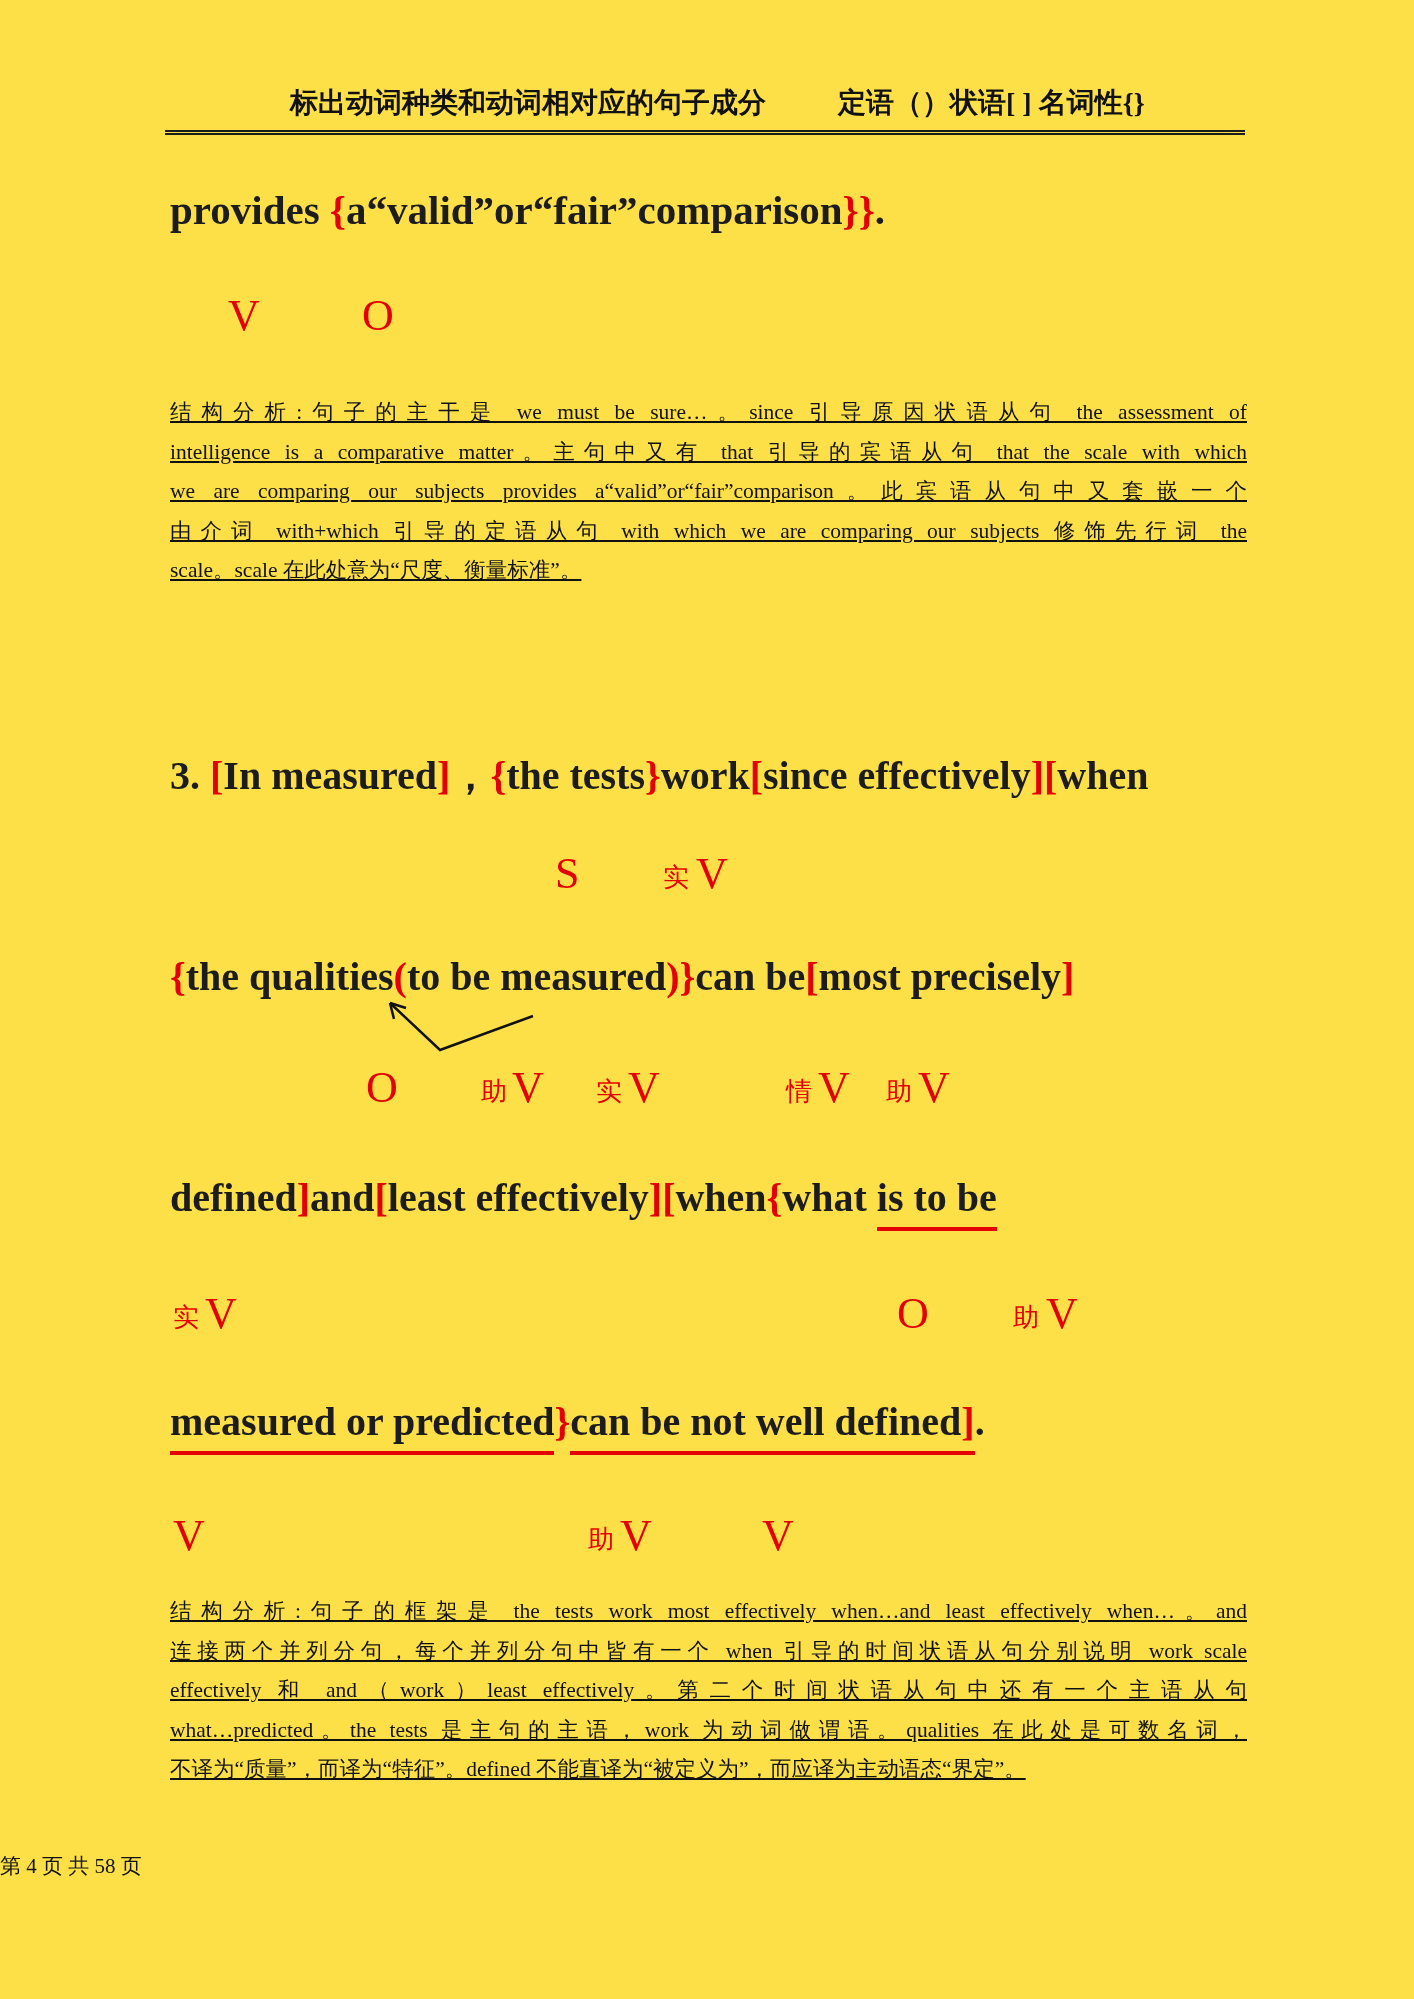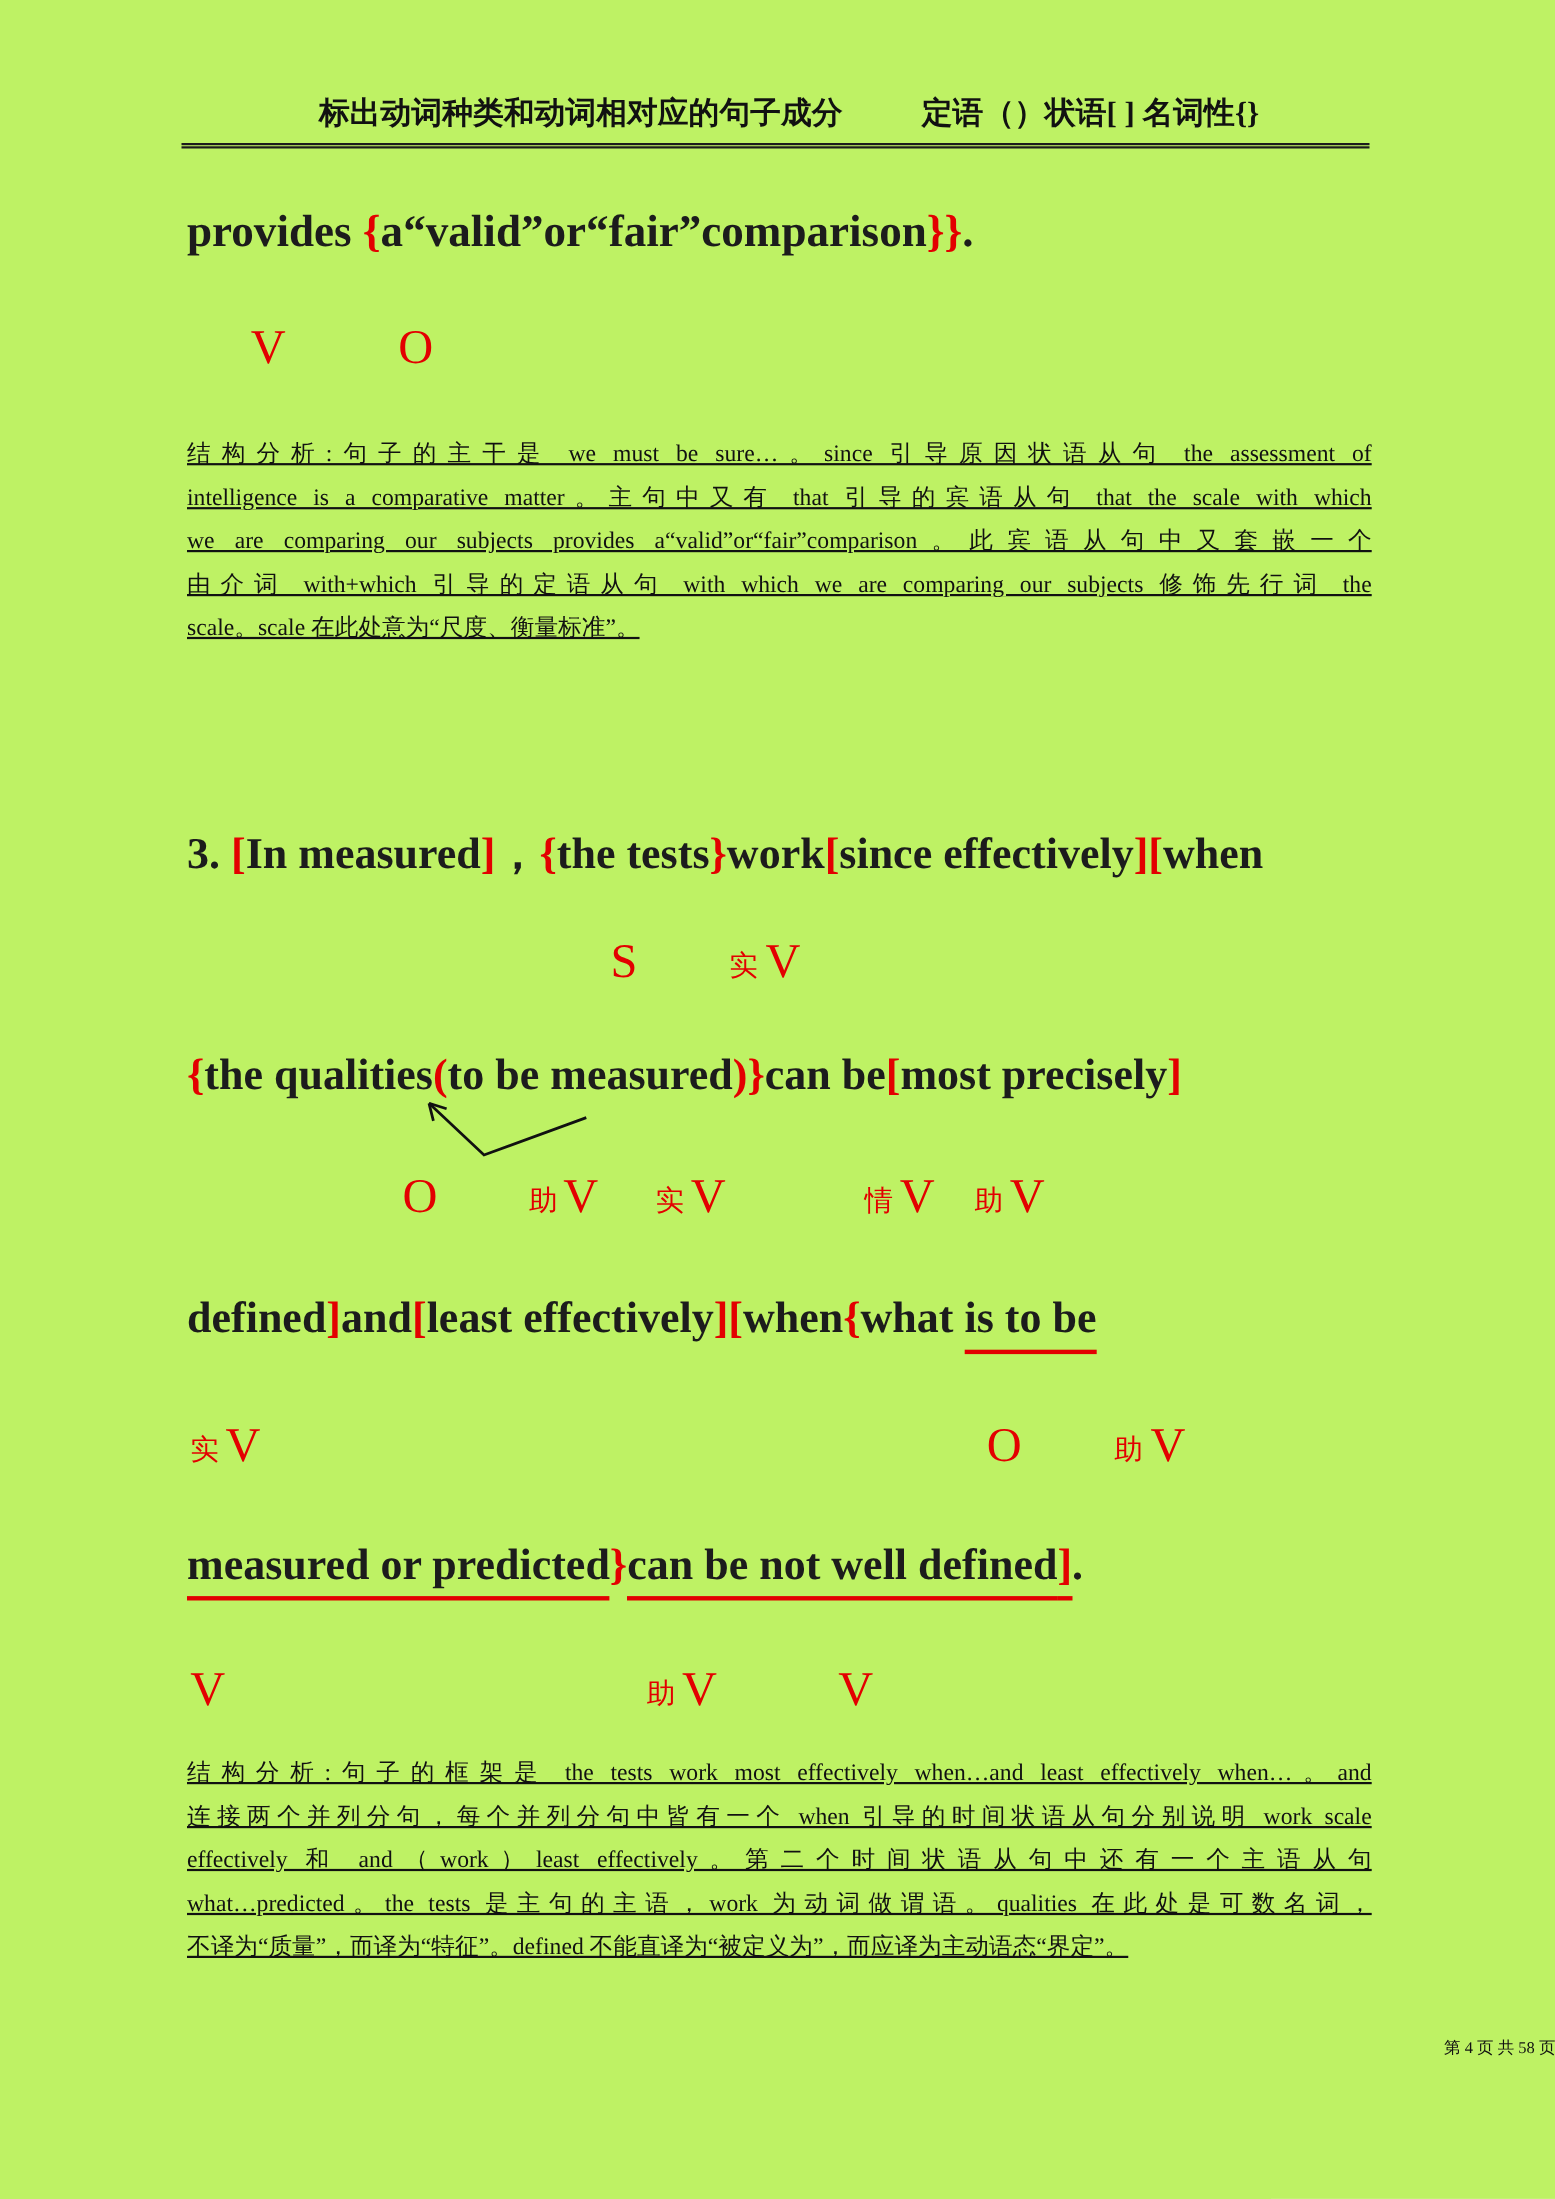--- a/index.html
+++ b/index.html
@@ -1,32 +1,32 @@
 <!DOCTYPE html>
 <html><head>
 <meta charset="utf-8">
 <style>
   html,body{margin:0;padding:0;background:#ffffff;}
-  .page{position:relative;width:1414px;height:1999px;background:#bef264;overflow:hidden;
+  .page{position:relative;width:1414px;height:1999px;background:#fde047;overflow:hidden;
         font-family:"Liberation Serif","DejaVu Serif",serif;color:#1c1c1c;}
   .hdr{position:absolute;top:84px;font-weight:bold;font-size:28px;white-space:nowrap;color:#111;}
   .hdr-l{left:290px;}
   .hdr-r{left:838px;}
   .hdr-rule{position:absolute;left:165px;top:130px;width:1080px;height:0;border-top:5px double #1c1c1c;}
   .sent{position:absolute;left:170px;font-weight:bold;font-size:40px;white-space:nowrap;color:#1c1c1c;}
   .title{font-size:41px;}
   .red{color:#e30000;}
   .ul{border-bottom:4px solid #e30000;padding-bottom:7px;}
   .mrow{position:absolute;left:0;width:1414px;height:54px;color:#e30000;}
   .mk-big{position:absolute;bottom:0;font-size:44px;line-height:1;}
   .mk-sm{position:absolute;bottom:5px;font-size:26px;line-height:1;}
   .para{position:absolute;left:170px;width:1077px;font-size:21.5px;color:#111;}
   .pline{line-height:39.5px;text-align:justify;text-align-last:justify;white-space:nowrap;text-decoration:underline;}
   .pline.last{text-align-last:left;}
-  .footer{position:absolute;left:0;top:1852px;width:100%;text-align:right;font-size:15px;color:#111;}
+  .footer{position:absolute;left:0;top:1852px;width:100%;text-align:left;font-size:21px;color:#111;}
   .arrow{position:absolute;left:368px;top:995px;}
 </style>
 </head>
 <body>
 
 <div class="page">
 
   <div class="hdr hdr-l">标出动词种类和动词相对应的句子成分</div>
   <div class="hdr hdr-r">定语（）状语[ ] 名词性{}</div>
   <div class="hdr-rule"></div>

